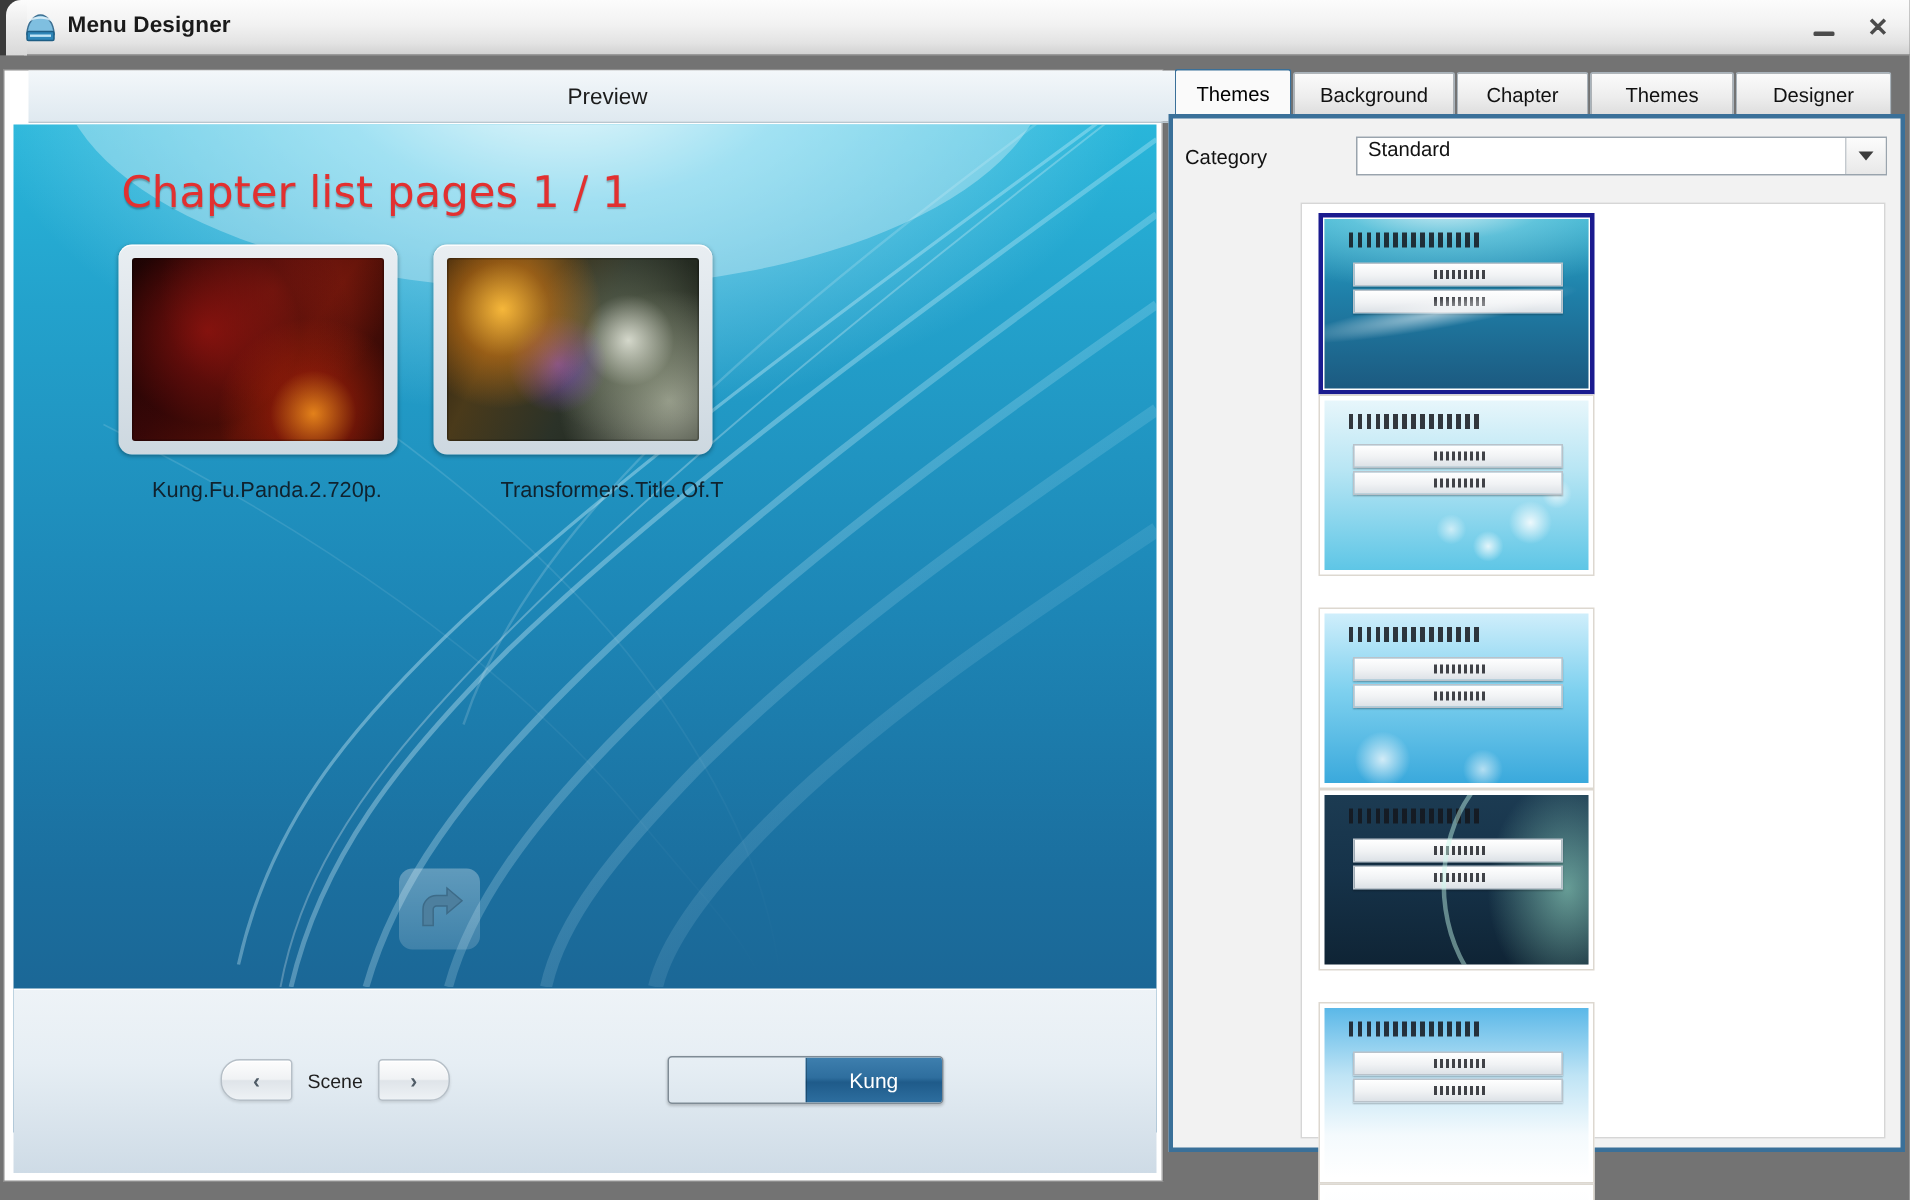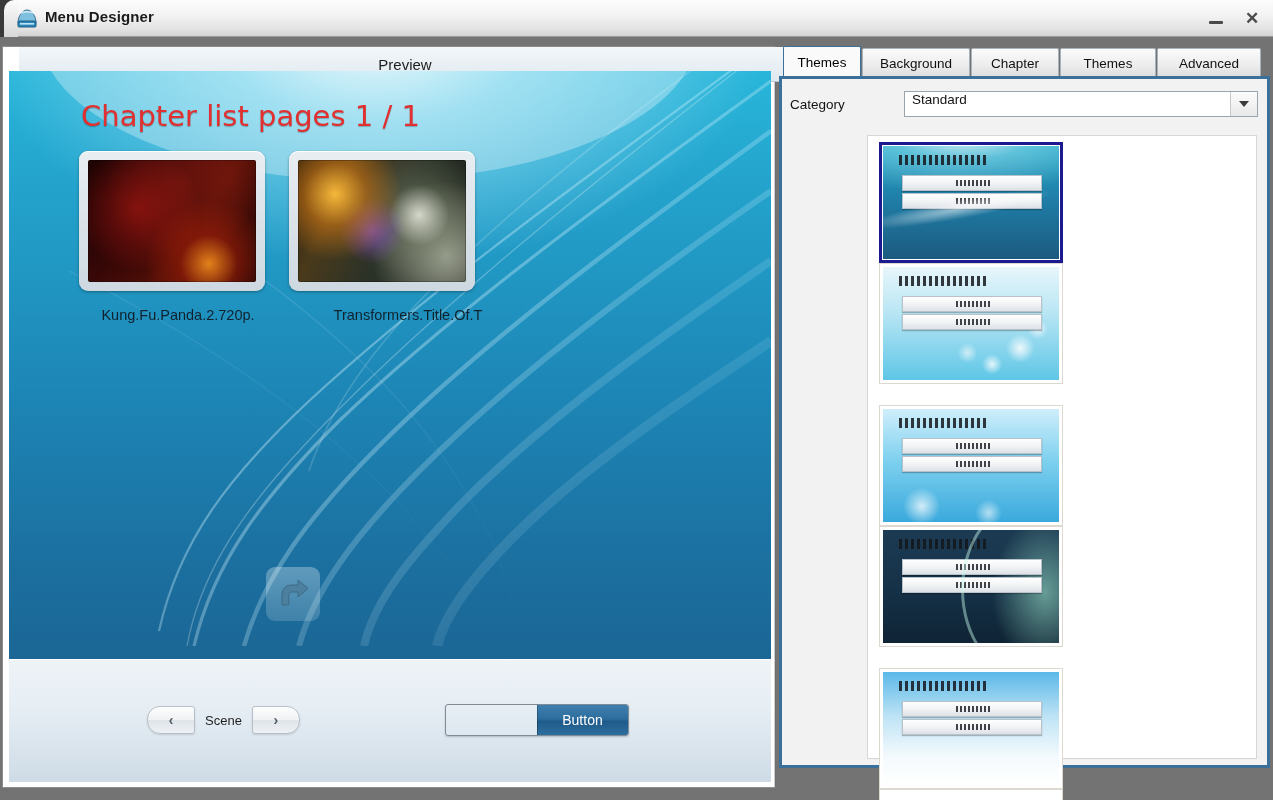--- a/index.html
+++ b/index.html
@@ -63,21 +63,21 @@
     position:absolute;left:16px;top:0;width:100%;height:35px;
     background:linear-gradient(to bottom,#f3f7fa 0%,#e9f0f5 50%,#dfe9f0 100%);
     border-bottom:1px solid #b9c6cf;
     display:flex;align-items:center;justify-content:center;
     font-size:15px;color:#1c1c1c;
     box-sizing:border-box;
   }
 
   
   .preview-canvas{
-    position:absolute;left:6px;top:24px;width:762px;height:672px;
+    position:absolute;left:6px;top:36px;width:762px;height:672px;
     overflow:hidden;
     background:
       radial-gradient(ellipse 700px 420px at 48% -6%, rgba(255,255,255,.92) 0%, rgba(188,240,255,.55) 22%, rgba(120,215,245,0) 56%),
       linear-gradient(to bottom,#29b6da 0%, #23a2cc 18%, #1d86b6 48%, #1b6f9f 74%, #1b5e8c 100%);
   }
   .aurora{position:absolute;inset:0;pointer-events:none;}
   .pv-title{
     position:absolute;left:72px;top:28px;
     font-size:29px;color:#e23030;
     text-shadow:0 1px 1px rgba(0,0,0,.25);
@@ -377,33 +377,33 @@
     </div>
 
     <div class="preview-footer">
       <div class="scene-ctl">
         <div class="arrow-btn arrow-left">‹</div>
         <div class="scene-label">Scene</div>
         <div class="arrow-btn arrow-right">›</div>
       </div>
       <div class="toggle">
         <div class="toggle-seg off">Main</div>
-        <div class="toggle-seg on">Button</div>
+        <div class="toggle-seg on">Kung</div>
       </div>
     </div>
   </div>
 
   <div class="options-pane">
 
     <div class="tabstrip">
       <div class="tab active" style="width:78px">Themes</div>
       <div class="tab" style="width:108px">Background</div>
       <div class="tab" style="width:88px">Chapter</div>
       <div class="tab" style="width:96px">Themes</div>
-      <div class="tab" style="width:104px;margin-right:0">Advanced</div>
+      <div class="tab" style="width:104px;margin-right:0">Designer</div>
     </div>
 
     <div class="panel-body">
 
       <div class="category-row">
         <div class="category-label">Category</div>
         <div class="combo">
           <div class="combo-value">Standard</div>
           <div class="combo-arrow">
               <i></i>

